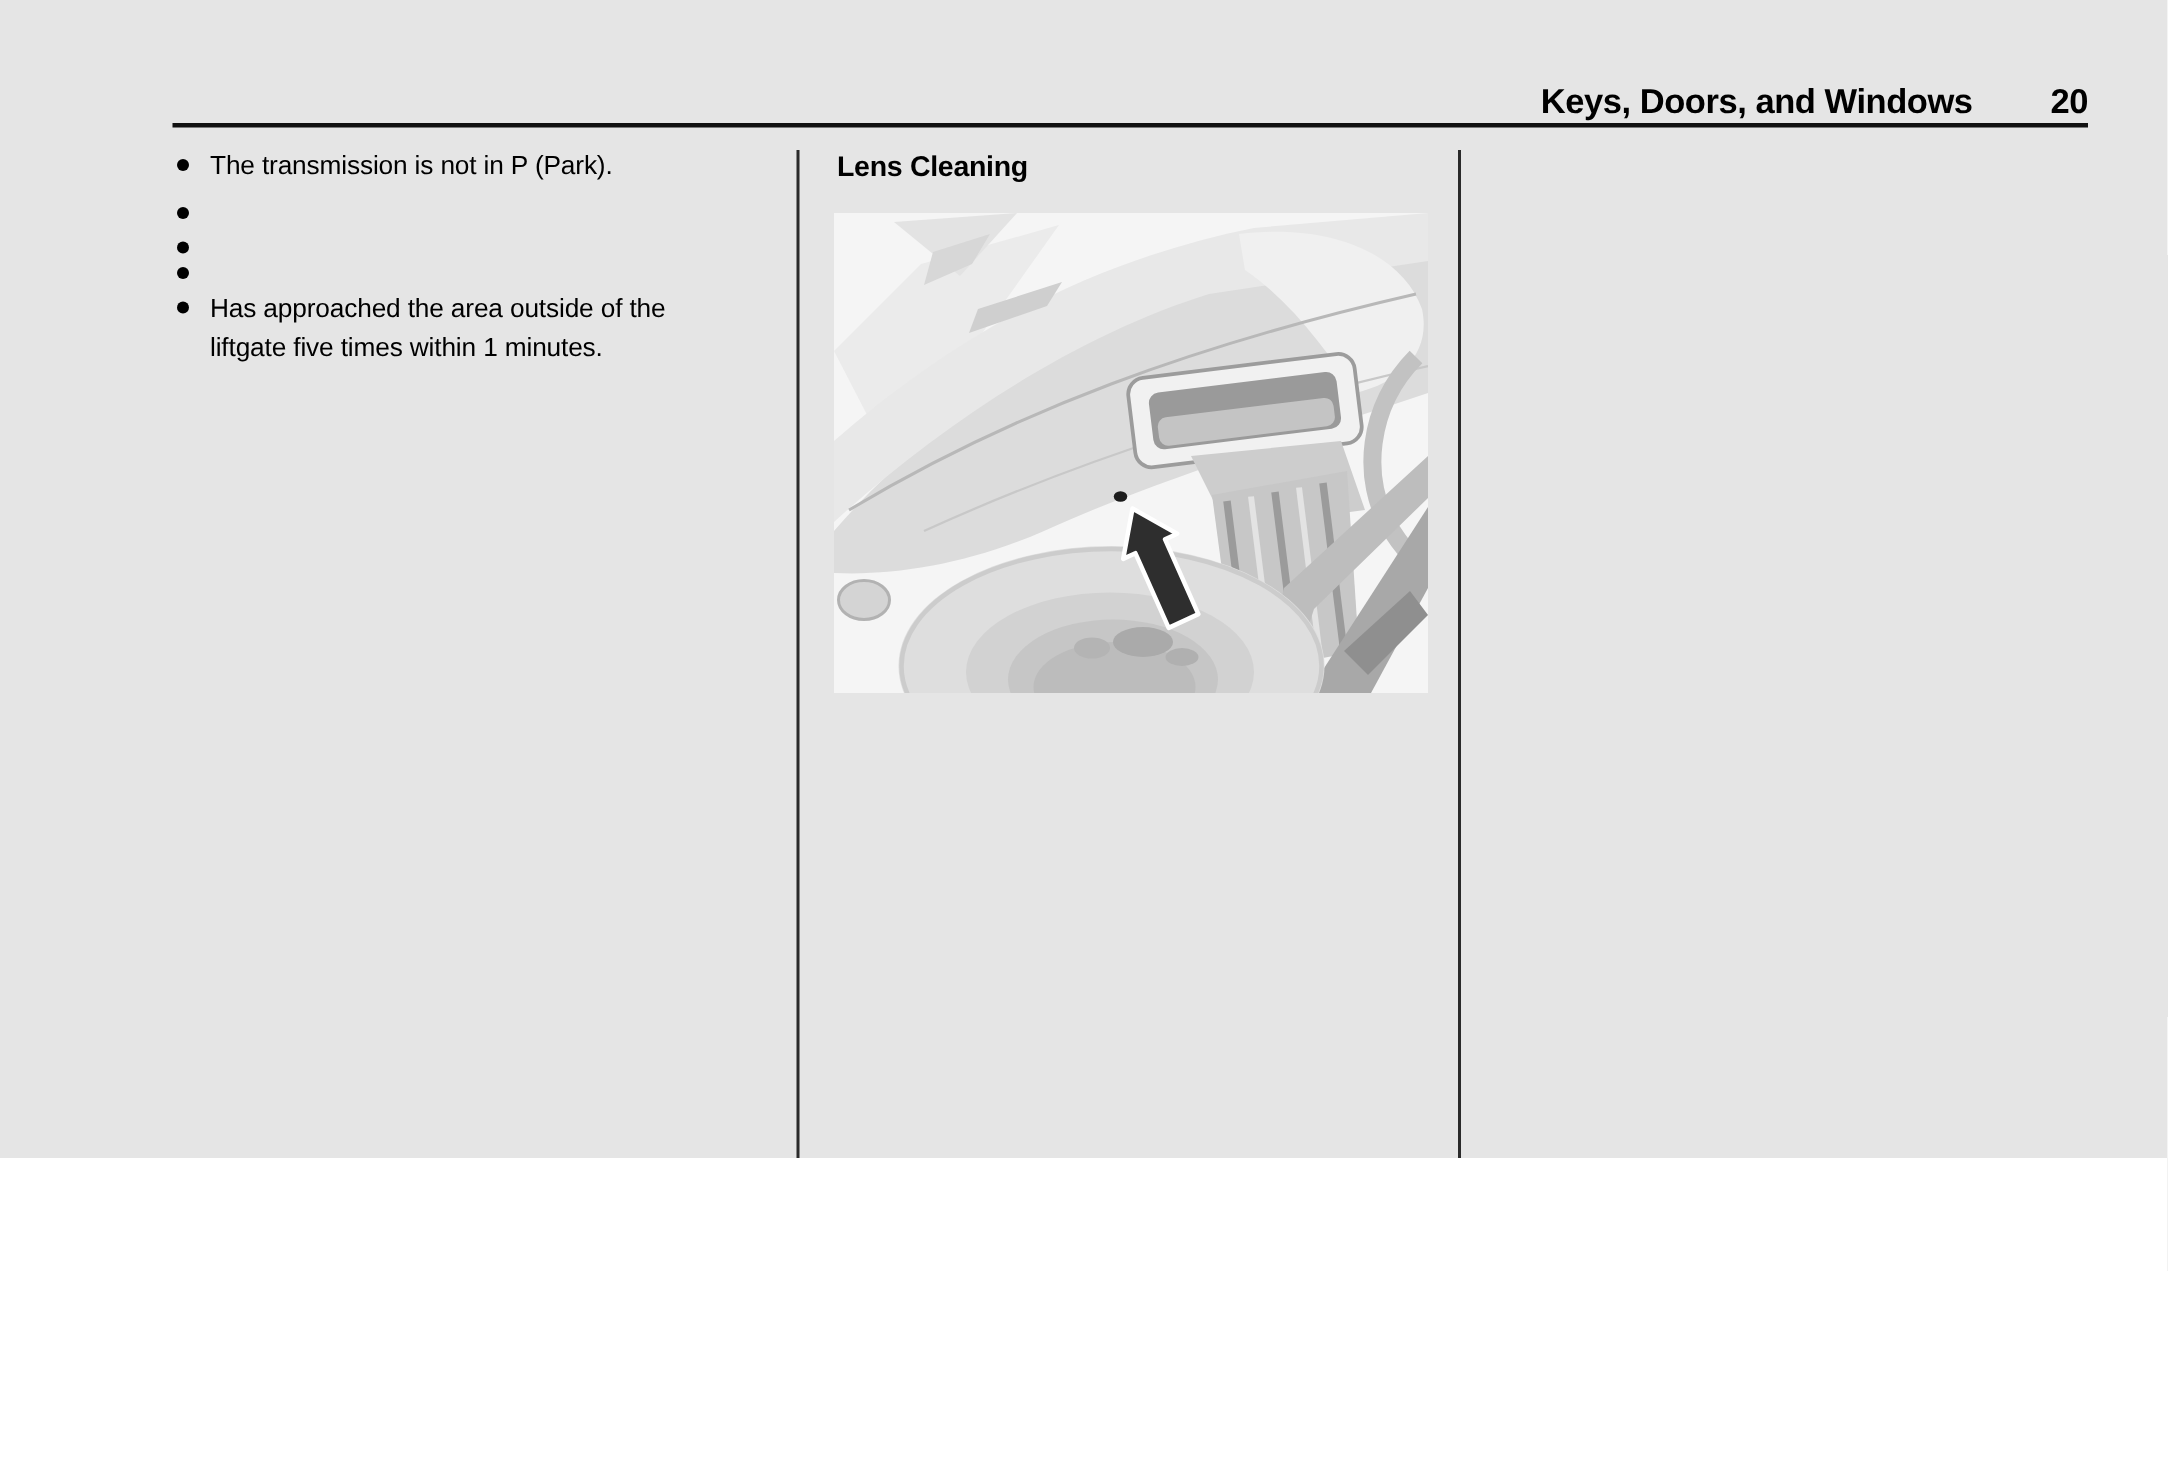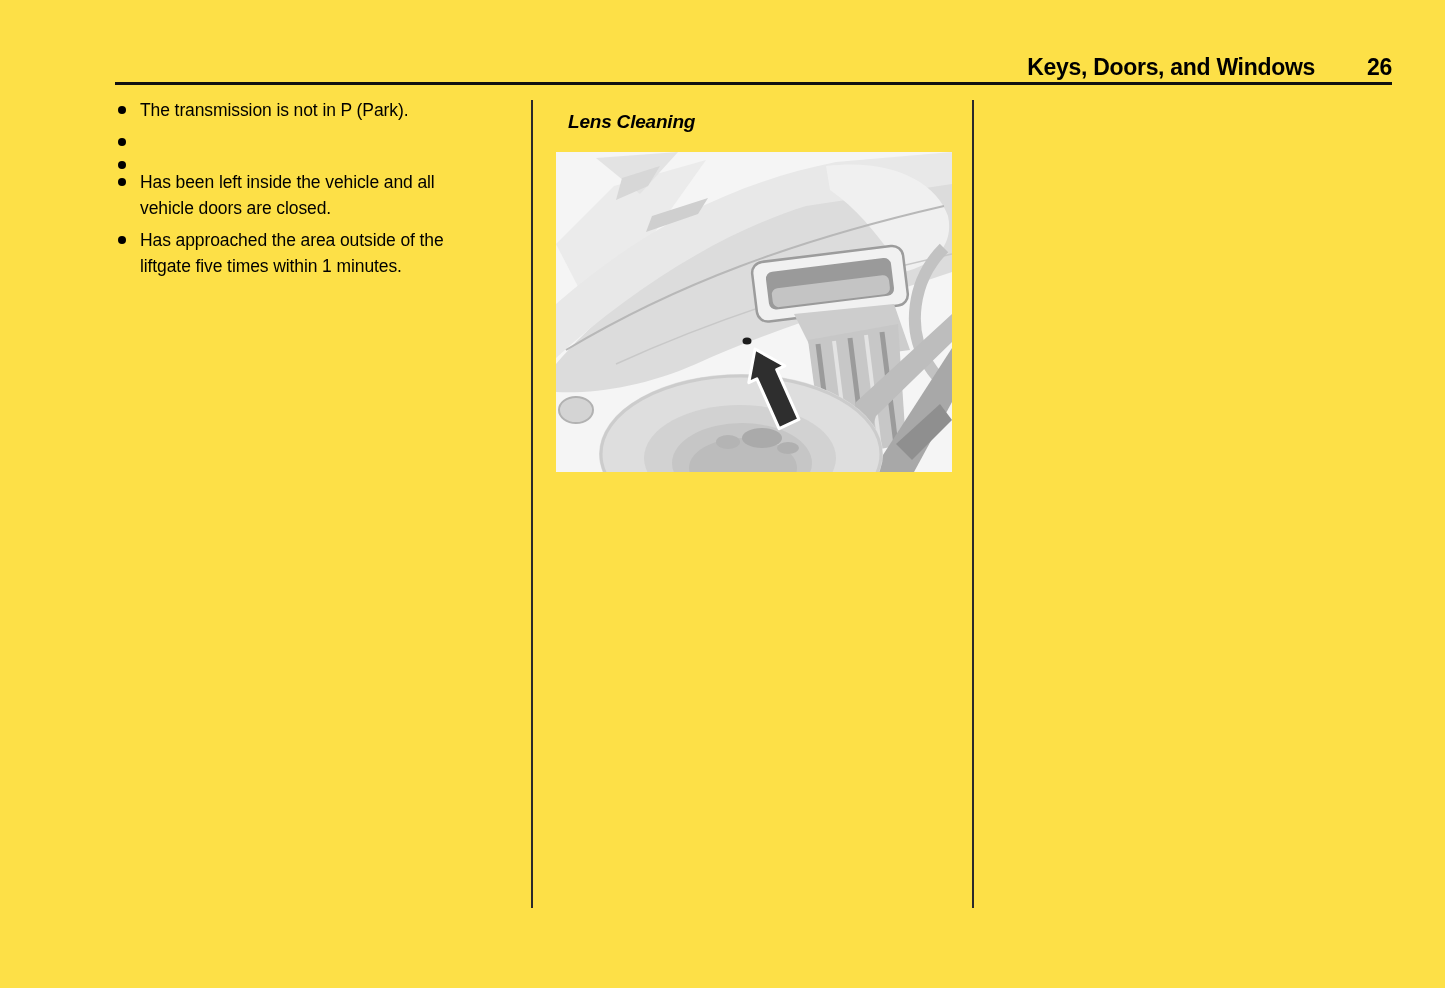--- a/index.html
+++ b/index.html
@@ -3,22 +3,22 @@
 <meta charset="utf-8">
 <style>
   html, body {
     margin: 0;
     padding: 0;
     background: #ffffff;
   }
   .page {
     position: relative;
     width: 1445px;
-    height: 988px;
-    background: #fde047;
+    height: 772px;
+    background: #e5e5e5;
     font-family: "Liberation Sans", "DejaVu Sans", sans-serif;
     color: #000000;
     overflow: hidden;
   }
   
   .page-header {
     position: absolute;
     top: 54px;
     left: 115px;
     width: 1277px;
@@ -80,46 +80,45 @@
   .btext {
     white-space: pre-line;
   }
   .btext em.ref { font-style: italic; }
   .body-par {
     margin: 11px 0 6px 0;
     white-space: pre-line;
   }
   
   .section-heading {
-    margin: 12px;
+    margin: 2px;
     font-size: 19px;
     line-height: 26px;
     font-weight: bold;
     letter-spacing: -0.2px;
-    font-style: italic;
   }
   .figure {
     margin-top: 17px;
     width: 396px;
     height: 320px;
   }
   .figure svg { display: block; }
   .caption {
     margin: 17px 0 0 0;
     white-space: pre-line;
   }
 </style>
 </head>
 <body>
 
 <div class="page">
 
   <div class="page-header">
     <span>Keys, Doors, and Windows</span>
-    <span>26</span>
+    <span>20</span>
   </div>
   <div class="header-rule"></div>
 
   <div class="col col-left">
     <ul class="blist">
       <li>
         <span class="bullet-dot"></span>
         <span class="btext">The transmission is not in P (Park).</span>
       </li>
       <li>
@@ -127,22 +126,20 @@
       </li>
       <li>
         <span class="bullet-dot"></span>
       </li>
     </ul>
 
 
     <ul class="blist">
       <li>
         <span class="bullet-dot"></span>
-        <span class="btext">Has been left inside the vehicle and all
-vehicle doors are closed.</span>
       </li>
       <li>
         <span class="bullet-dot"></span>
         <span class="btext">Has approached the area outside of the
 liftgate five times within 1 minutes.</span>
       </li>
     </ul>
   </div>
 
   <div class="vrule vrule-1"></div>

